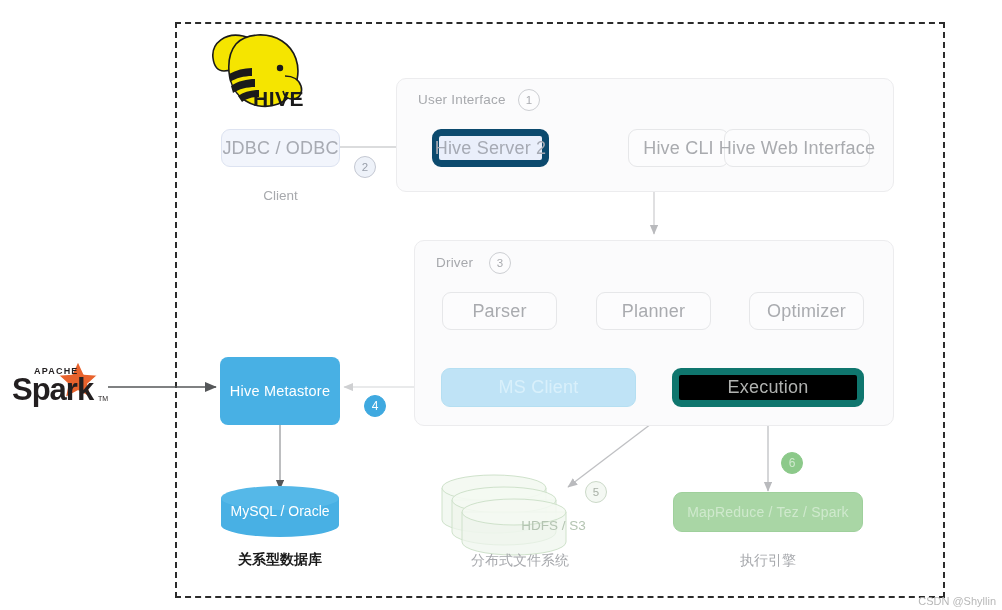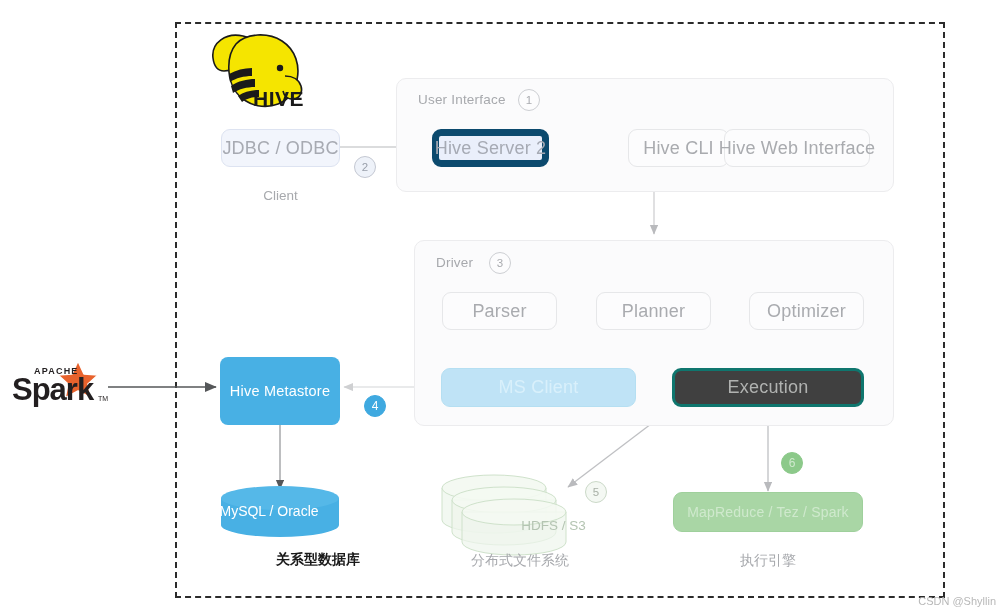--- a/index.html
+++ b/index.html
@@ -71,22 +71,22 @@
     border: 1px solid #dde3f1;
     background: #f2f5fc;
     color: #a7aab2;
   }
   .node-msclient {
     border: 1px solid #b5dff2;
     background: #bfe3f6;
     color: #d9f0fb;
   }
   .node-exec {
-    border: 3px solid #0f766e;
-    background: #404040;
+    border: 7px solid #0f766e;
+    background: #000000;
     color: #b0b2b0;
   }
   .node-engine {
     border: 1px solid #9fd09c;
     background: #a9d6a5;
     color: #cfe9cd;
     font-size: 14px;
   }
   .node-metastore {
     border: none;
@@ -103,21 +103,21 @@
     color: #a7a9ad;
     text-align: center;
     white-space: nowrap;
   }
   .caption-cn {
     position: absolute;
     font-size: 14px;
     text-align: center;
     white-space: nowrap;
   }
-  .caption-cn.dark { color: #1a1a1a; font-weight: bold; text-align: right; }
+  .caption-cn.dark { color: #1a1a1a; font-weight: bold; }
   .caption-cn.grey { color: #a7a9ad; }
 
   
   .badge {
     position: absolute;
     width: 22px;
     height: 22px;
     border-radius: 50%;
     display: flex;
     align-items: center;
@@ -322,21 +322,21 @@
     <span>Execution</span>
   </div>
 
   <div class="node node-metastore" style="left:220px; top:357px; width:120px; height:68px;">
     <span>Hive Metastore</span>
   </div>
   <div class="badge badge-fill-blue" style="left:364px; top:395px;">
     <span>4</span>
   </div>
 
-  <div class="cyl-label-blue" style="left:210px; top:503px; width:118px;">MySQL / Oracle</div>
+  <div class="cyl-label-blue" style="left:221px; top:503px; width:118px;">MySQL / Oracle</div>
   <div class="caption-cn dark" style="left:200px; top:551px; width:160px;">关系型数据库</div>
 
   <div class="cyl-label" style="left:462px; top:518px; width:111px;padding-left:36px;">HDFS / S3</div>
   <div class="badge badge-outline-green" style="left:585px; top:481px;">
     <span>5</span>
   </div>
   <div class="caption-cn grey" style="left:440px; top:552px; width:160px;">分布式文件系统</div>
 
   <div class="node node-engine" style="left:673px; top:492px; width:190px; height:40px;">
     <span>MapReduce / Tez / Spark</span>

